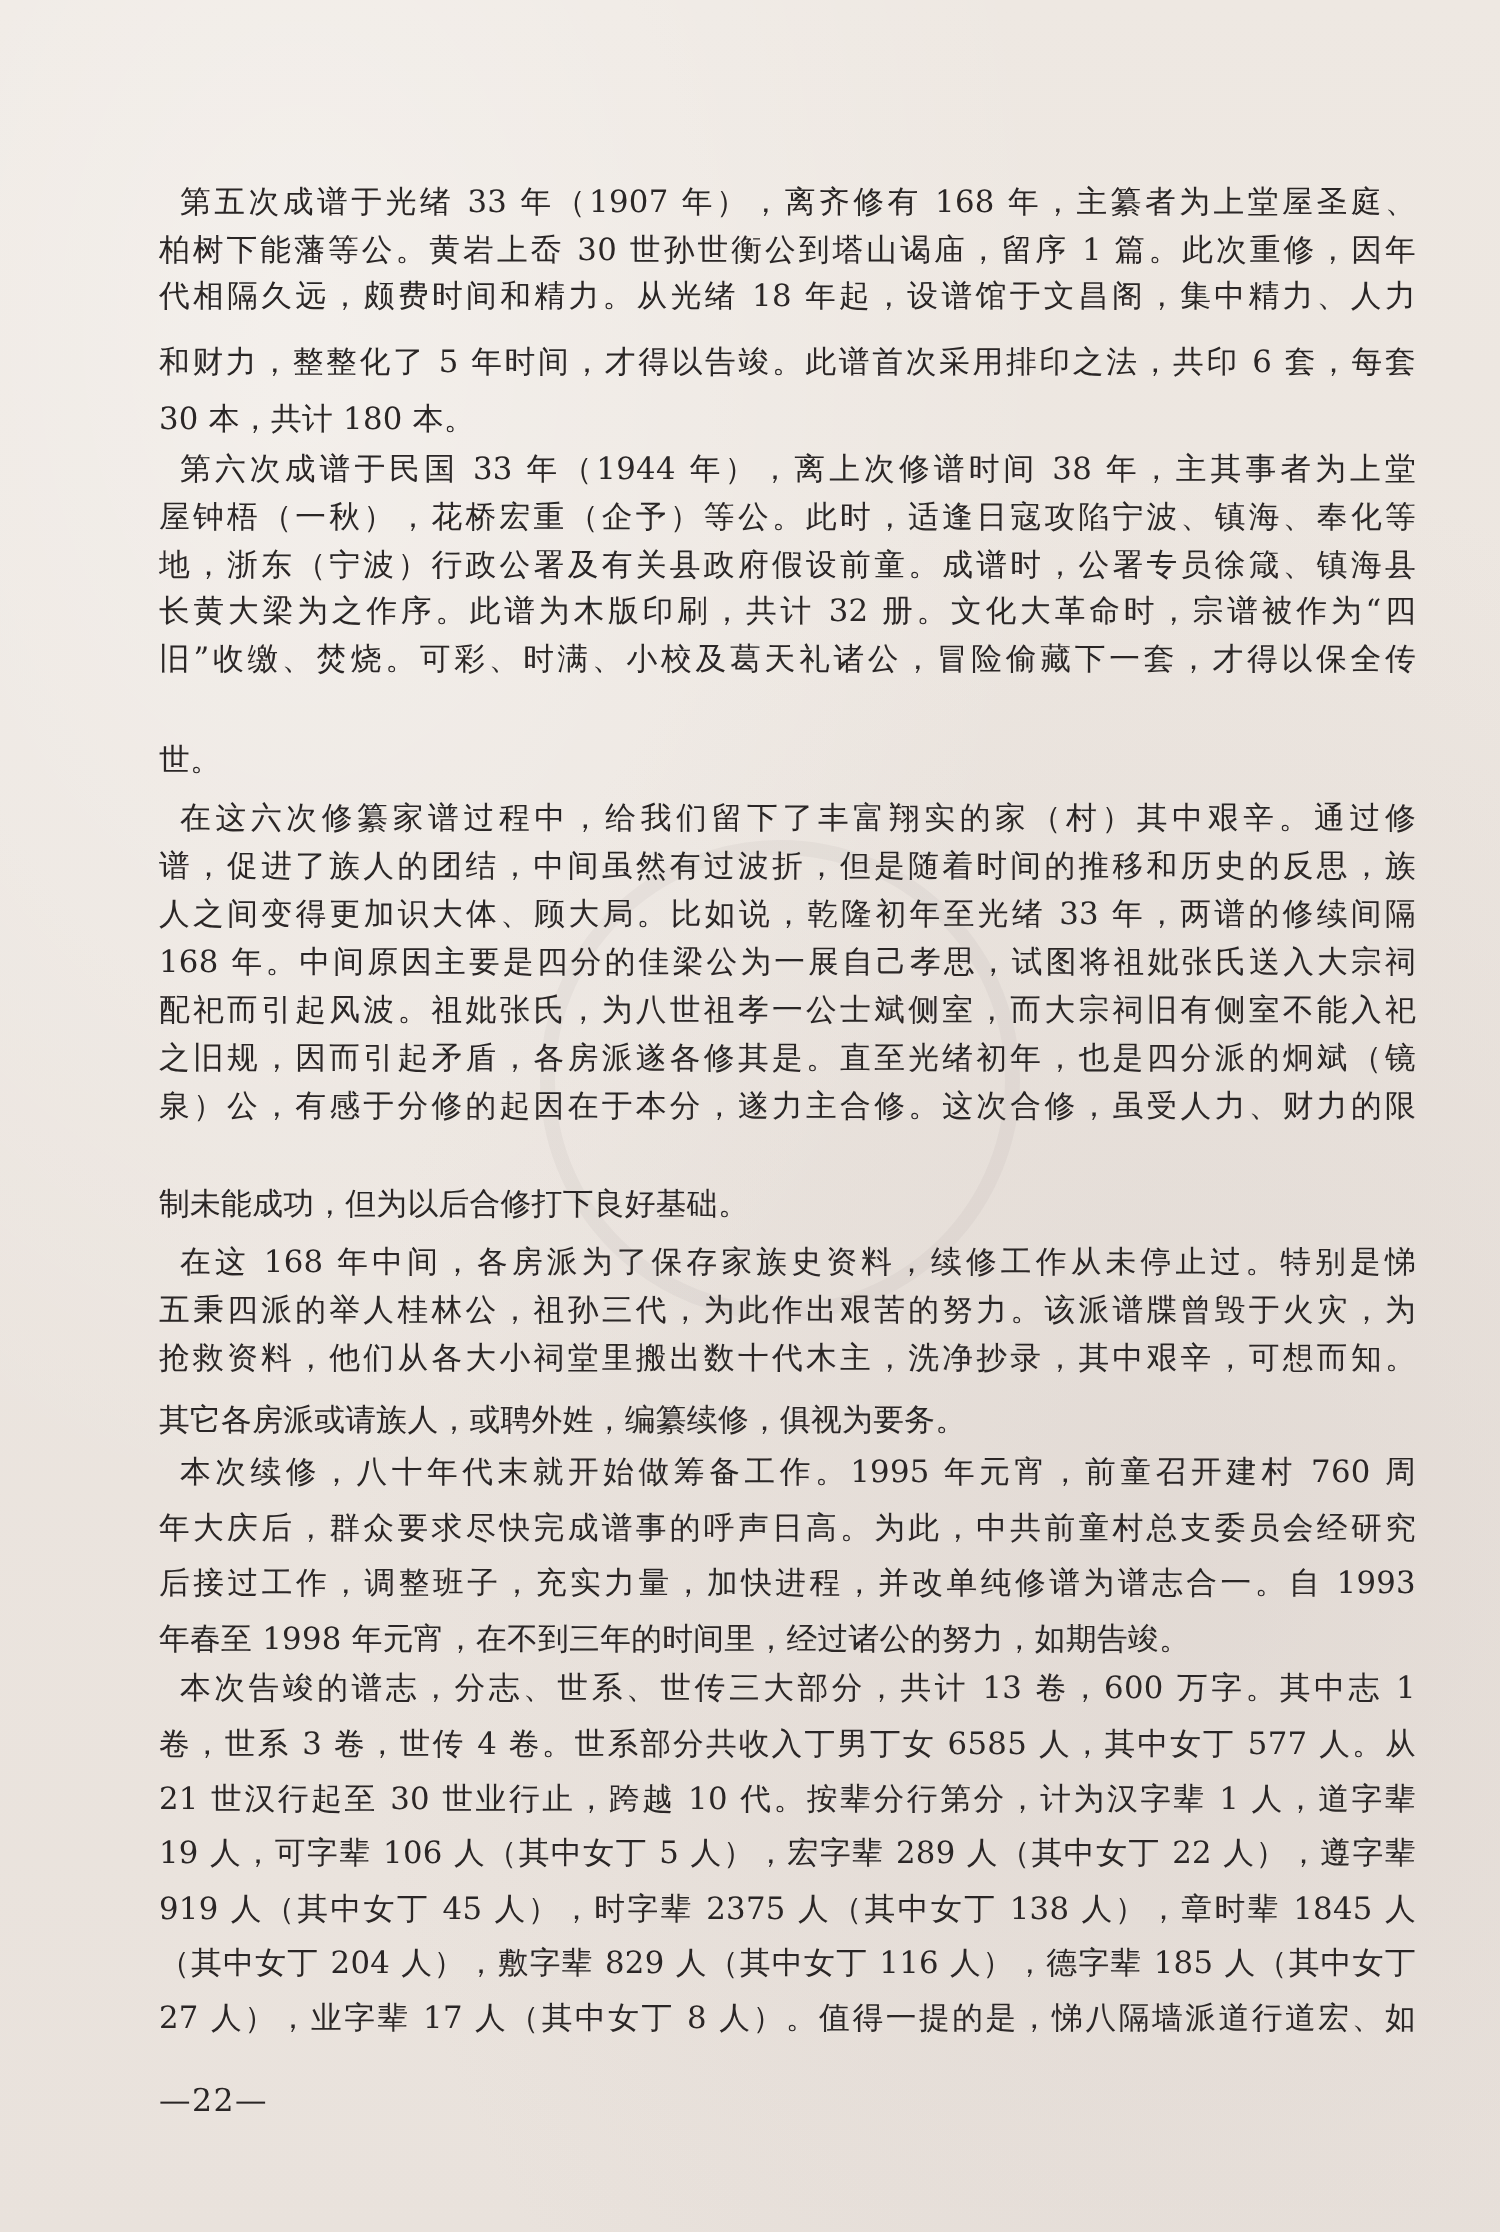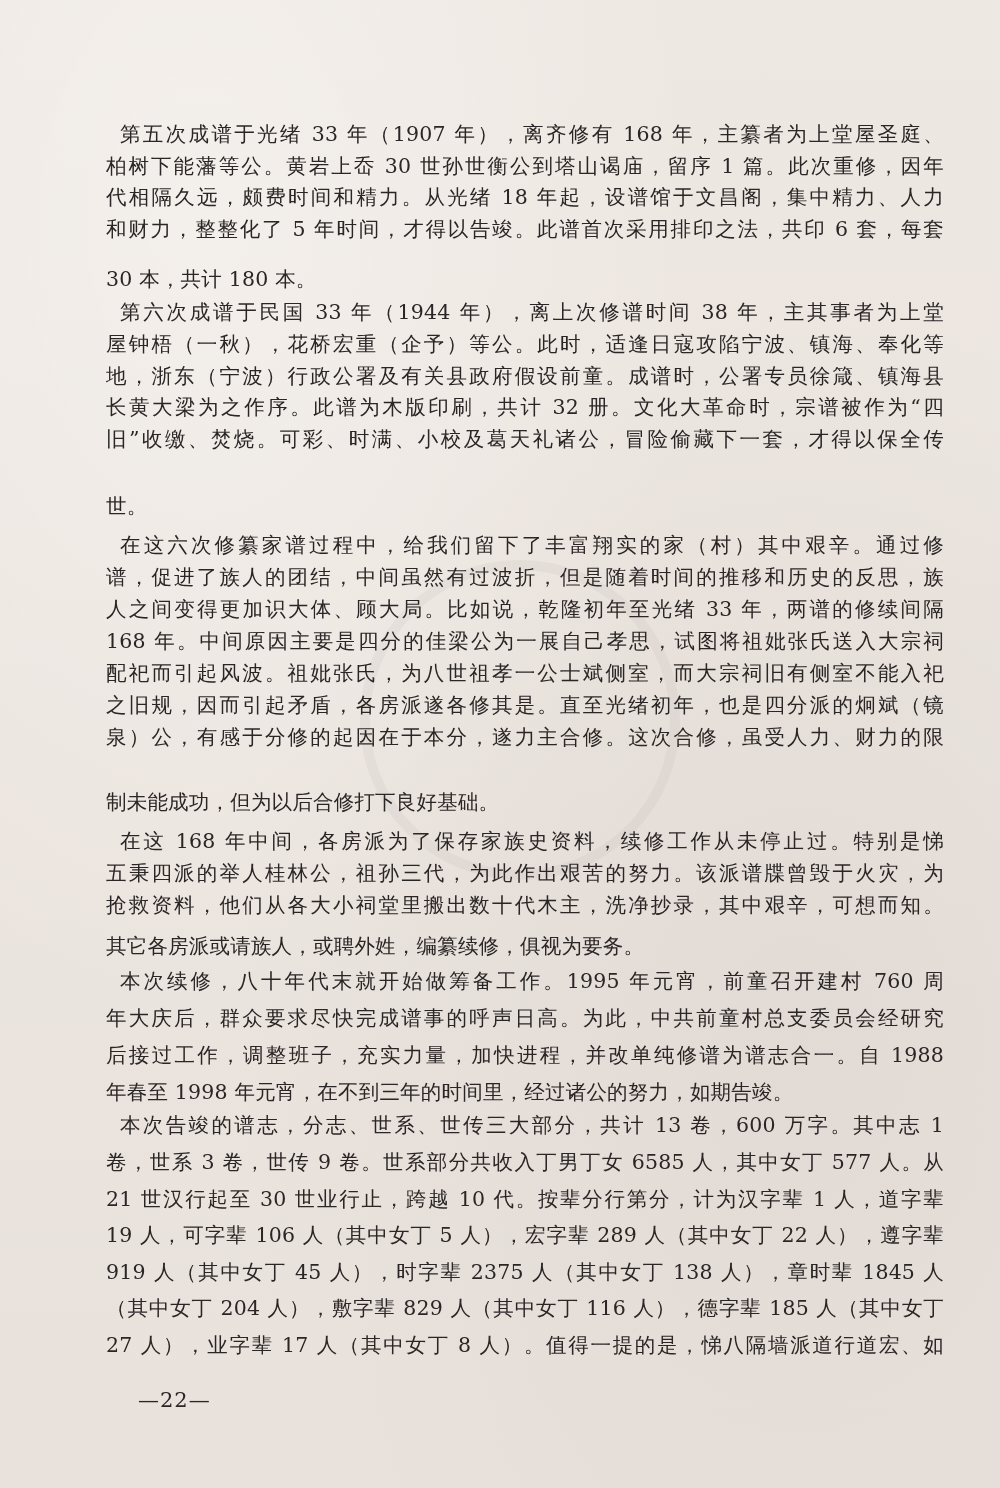--- a/index.html
+++ b/index.html
@@ -22,34 +22,34 @@
   .line {
     position: absolute; left: 106px; width: 838px;
     font-size: 20.5px; line-height: 30px; height: 30px;
     white-space: nowrap; text-align: justify; text-align-last: justify;
     letter-spacing: 0.2px;
   }
   .line.first { left: 120px; width: 824px; }
   .line.last { text-align-last: left; }
   .pageno {
     position: absolute; left: 106px; top: 1385px;
-    font-size: 21px; line-height: 30px; letter-spacing: 1px; margin-left: 32px;
+    font-size: 21px; line-height: 30px; letter-spacing: 1px;
   }
 </style>
 </head>
 <body>
 
 <div class="page">
   <div class="bleed"></div>
 
   <div>
     <div class="line first" style="top:119px">第五次成谱于光绪 33 年（1907 年），离齐修有 168 年，主纂者为上堂屋圣庭、</div>
     <div class="line" style="top:151px">柏树下能藩等公。黄岩上岙 30 世孙世衡公到塔山谒庙，留序 1 篇。此次重修，因年</div>
     <div class="line" style="top:182px">代相隔久远，颇费时间和精力。从光绪 18 年起，设谱馆于文昌阁，集中精力、人力</div>
-    <div class="line" style="top:214px">和财力，整整化了 5 年时间，才得以告竣。此谱首次采用排印之法，共印 6 套，每套</div>
+    <div class="line" style="top:226px">和财力，整整化了 5 年时间，才得以告竣。此谱首次采用排印之法，共印 6 套，每套</div>
     <div class="line last" style="top:264px">30 本，共计 180 本。</div>
   </div>
 
   <div>
     <div class="line first" style="top:297px">第六次成谱于民国 33 年（1944 年），离上次修谱时间 38 年，主其事者为上堂</div>
     <div class="line" style="top:329px">屋钟梧（一秋），花桥宏重（企予）等公。此时，适逢日寇攻陷宁波、镇海、奉化等</div>
     <div class="line" style="top:361px">地，浙东（宁波）行政公署及有关县政府假设前童。成谱时，公署专员徐箴、镇海县</div>
     <div class="line" style="top:392px">长黄大梁为之作序。此谱为木版印刷，共计 32 册。文化大革命时，宗谱被作为“四</div>
     <div class="line" style="top:424px">旧”收缴、焚烧。可彩、时满、小校及葛天礼诸公，冒险偷藏下一套，才得以保全传</div>
     <div class="line last" style="top:491px">世。</div>
@@ -69,27 +69,27 @@
   <div>
     <div class="line first" style="top:826px">在这 168 年中间，各房派为了保存家族史资料，续修工作从未停止过。特别是悌</div>
     <div class="line" style="top:858px">五秉四派的举人桂林公，祖孙三代，为此作出艰苦的努力。该派谱牒曾毁于火灾，为</div>
     <div class="line" style="top:890px">抢救资料，他们从各大小祠堂里搬出数十代木主，洗净抄录，其中艰辛，可想而知。</div>
     <div class="line last" style="top:931px">其它各房派或请族人，或聘外姓，编纂续修，俱视为要务。</div>
   </div>
 
   <div>
     <div class="line first" style="top:966px">本次续修，八十年代末就开始做筹备工作。1995 年元宵，前童召开建村 760 周</div>
     <div class="line" style="top:1003px">年大庆后，群众要求尽快完成谱事的呼声日高。为此，中共前童村总支委员会经研究</div>
-    <div class="line" style="top:1040px">后接过工作，调整班子，充实力量，加快进程，并改单纯修谱为谱志合一。自 1988</div>
+    <div class="line" style="top:1040px">后接过工作，调整班子，充实力量，加快进程，并改单纯修谱为谱志合一。自 1993</div>
     <div class="line last" style="top:1077px">年春至 1998 年元宵，在不到三年的时间里，经过诸公的努力，如期告竣。</div>
   </div>
 
   <div>
     <div class="line first" style="top:1110px">本次告竣的谱志，分志、世系、世传三大部分，共计 13 卷，600 万字。其中志 1</div>
-    <div class="line" style="top:1147px">卷，世系 3 卷，世传 9 卷。世系部分共收入丁男丁女 6585 人，其中女丁 577 人。从</div>
+    <div class="line" style="top:1147px">卷，世系 3 卷，世传 4 卷。世系部分共收入丁男丁女 6585 人，其中女丁 577 人。从</div>
     <div class="line" style="top:1184px">21 世汉行起至 30 世业行止，跨越 10 代。按辈分行第分，计为汉字辈 1 人，道字辈</div>
     <div class="line" style="top:1220px">19 人，可字辈 106 人（其中女丁 5 人），宏字辈 289 人（其中女丁 22 人），遵字辈</div>
     <div class="line" style="top:1257px">919 人（其中女丁 45 人），时字辈 2375 人（其中女丁 138 人），章时辈 1845 人</div>
     <div class="line" style="top:1293px">（其中女丁 204 人），敷字辈 829 人（其中女丁 116 人），德字辈 185 人（其中女丁</div>
     <div class="line" style="top:1330px">27 人），业字辈 17 人（其中女丁 8 人）。值得一提的是，悌八隔墙派道行道宏、如</div>
   </div>
 
   <div class="pageno">—22—</div>
 </div>
 

